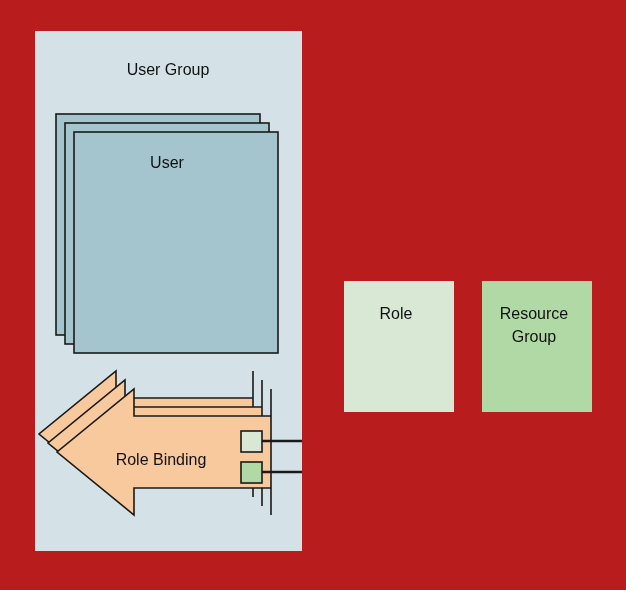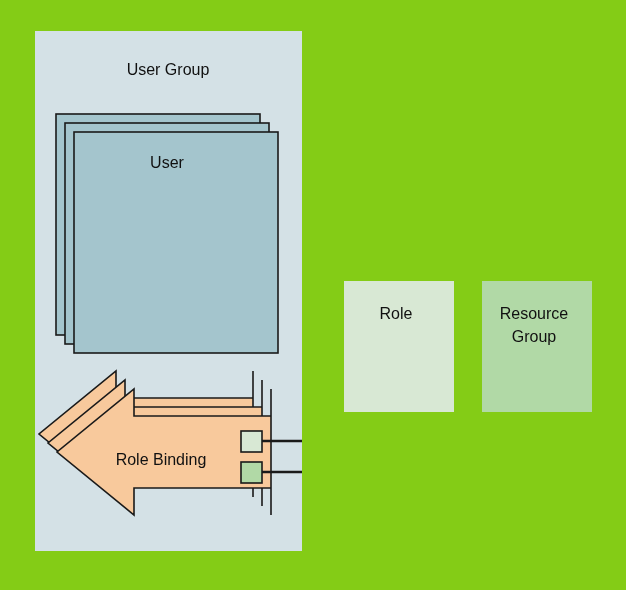--- a/index.html
+++ b/index.html
@@ -4,21 +4,21 @@
 <style>
   html, body {
     margin: 0;
     padding: 0;
     background: #000000;
   }
   #canvas {
     position: relative;
     width: 626px;
     height: 590px;
-    background: #84cc16;
+    background: #b91c1c;
     overflow: hidden;
     font-family: "Liberation Sans", sans-serif;
     text-decoration: underline;
   }
   #canvas svg {
     position: absolute;
     left: 0;
     top: 0;
   }
   .node-label {

